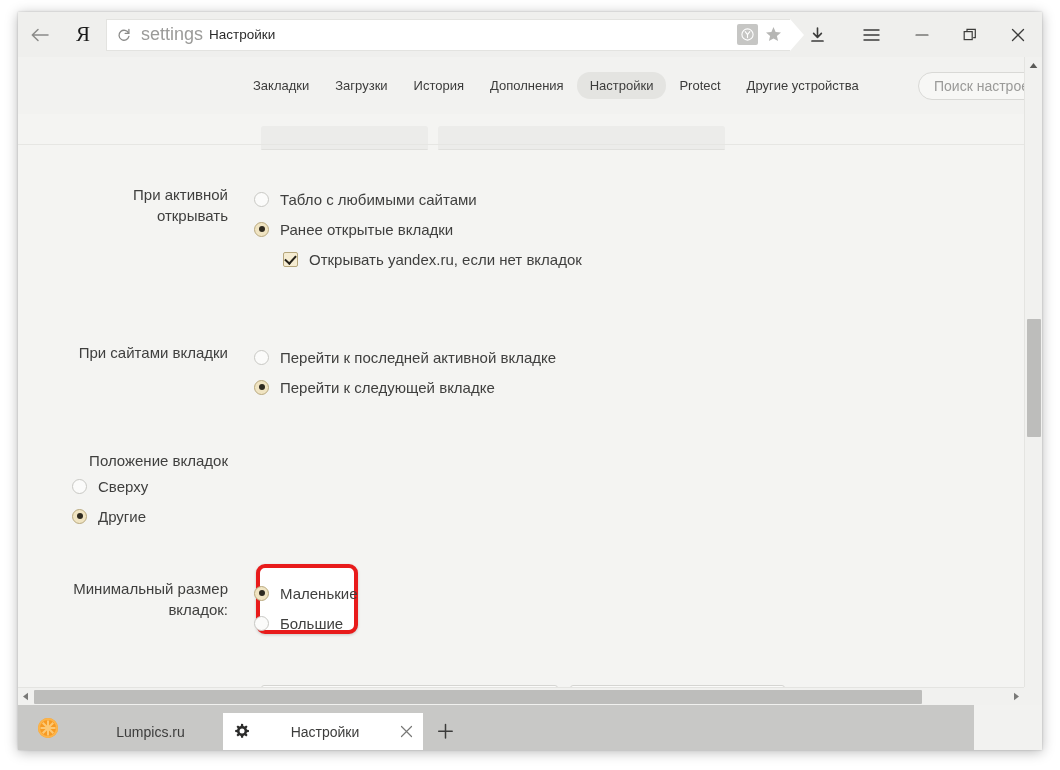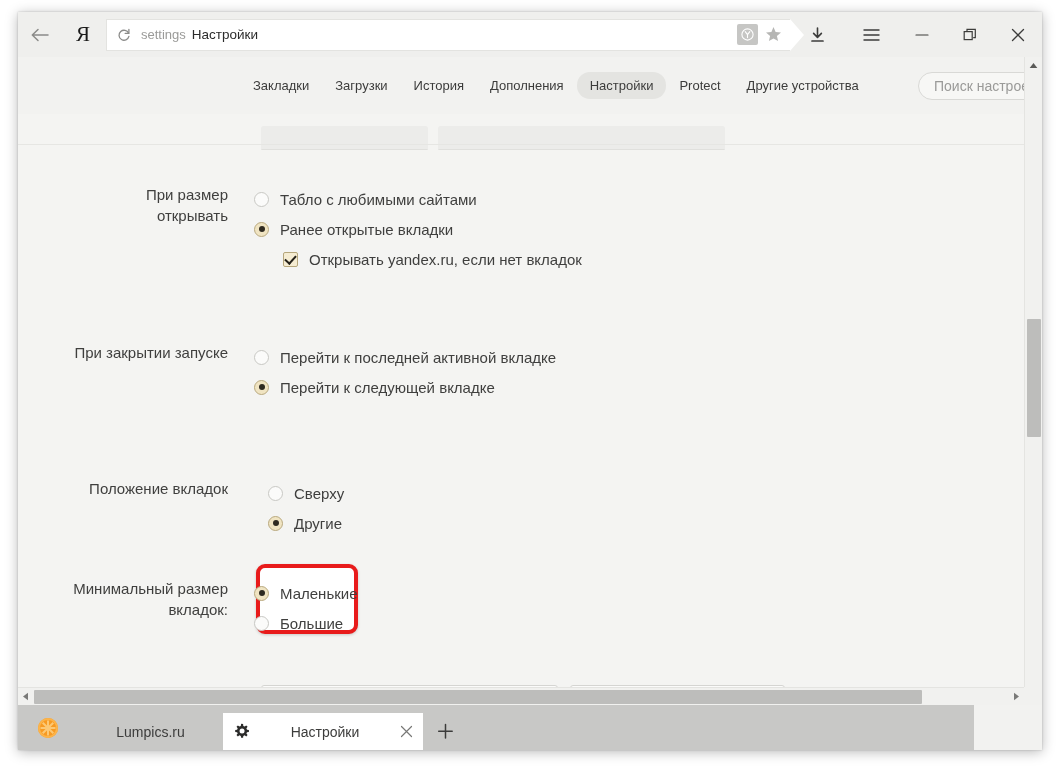--- a/index.html
+++ b/index.html
@@ -67,21 +67,21 @@
     width: 0; height: 0;
     border-top: 16px solid transparent;
     border-bottom: 16px solid transparent;
     border-left: 14px solid #ffffff;
   }
   .reload-icon {
     width: 34px;
     display: flex; align-items: center; justify-content: center;
   }
   .omni-scheme {
-    font-size: 13px;
+    font-size: 18px;
     color: #9b9b99;
     margin-right: 6px;
   }
   .omni-title {
     font-size: 13.5px;
     color: #2b2b2b;
   }
   .omni-right {
     margin-left: auto;
     display: flex;
@@ -505,58 +505,58 @@
   <div class="content">
 
     <div class="clip-top">
       <div class="cbox" style="left:243px; width:165px;"></div>
       <div class="cbox" style="left:420px; width:285px;"></div>
     </div>
     <div class="hr-line"></div>
 
     <div class="row" style="left:14px; top:70px;">
       <div class="row-label">
-        <div>При размер</div>
+        <div>При активной</div>
         <div>открывать</div>
       </div>
       <div class="opts">
         <div class="opt">
           <span class="radio"></span>
           <span class="opt-label">Табло с любимыми сайтами</span>
         </div>
         <div class="opt">
           <span class="radio on"></span>
           <span class="opt-label">Ранее открытые вкладки</span>
         </div>
         <div class="opt sub-opt">
           <span class="checkbox"></span>
           <span class="opt-label">Открывать yandex.ru, если нет вкладок</span>
         </div>
       </div>
     </div>
 
     <div class="row" style="left:14px; top:228px;">
       <div class="row-label">
-        <div>При закрытии запуске</div>
+        <div>При сайтами вкладки</div>
       </div>
       <div class="opts">
         <div class="opt">
           <span class="radio"></span>
           <span class="opt-label">Перейти к последней активной вкладке</span>
         </div>
         <div class="opt">
           <span class="radio on"></span>
           <span class="opt-label">Перейти к следующей вкладке</span>
         </div>
       </div>
     </div>
 
     <div class="annot-box"></div>
 
-    <div class="row" style="left:14px; top:364px;">
+    <div class="row" style="left:14px; top:336px;flex-direction:column;">
       <div class="row-label">
         <div>Положение вкладок</div>
       </div>
       <div class="opts" style="margin-left:40px;">
         <div class="opt">
           <span class="radio"></span>
           <span class="opt-label">Сверху</span>
         </div>
         <div class="opt">
           <span class="radio on"></span>

